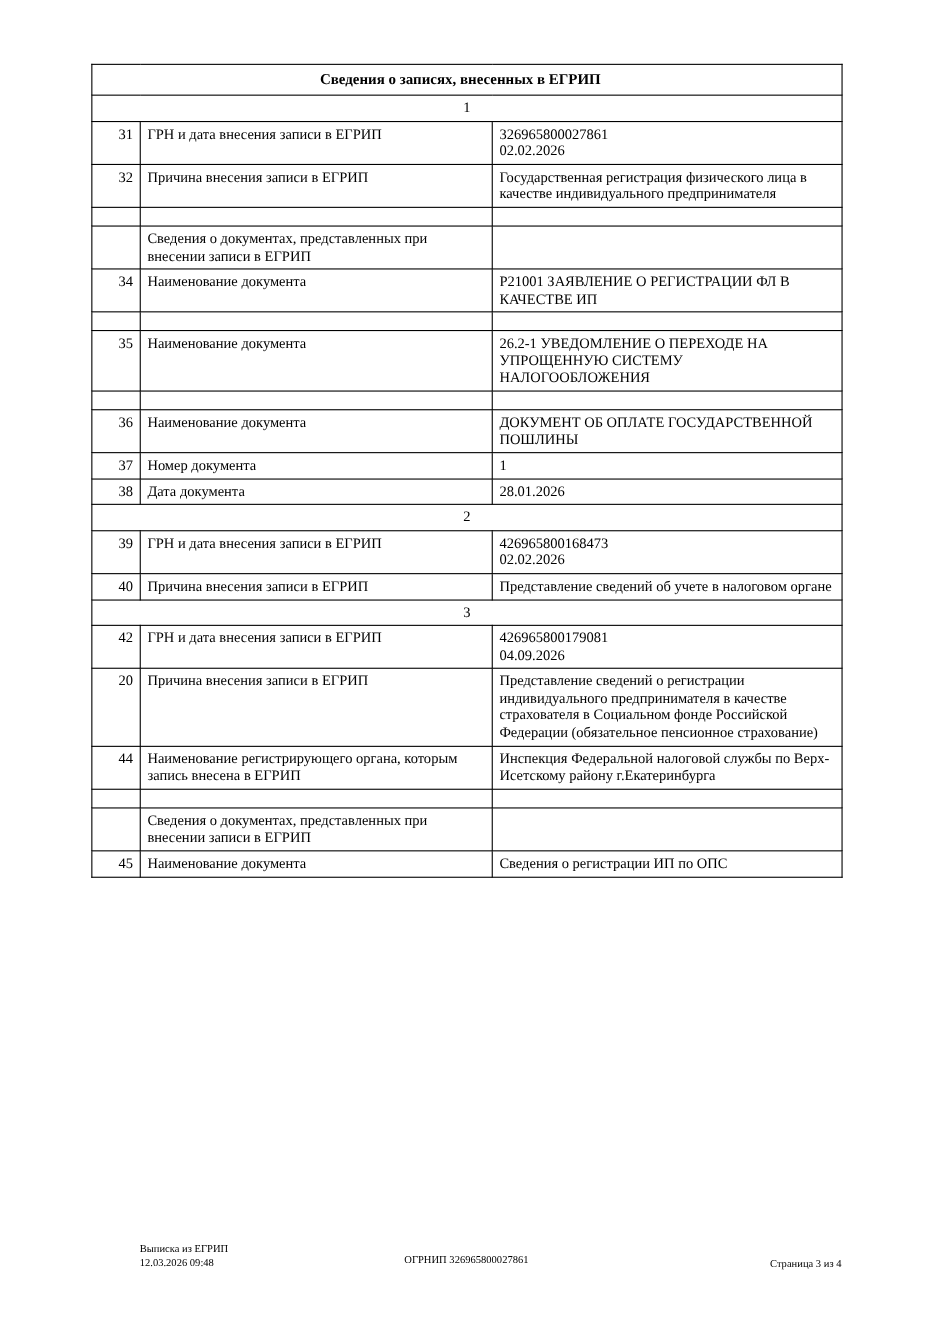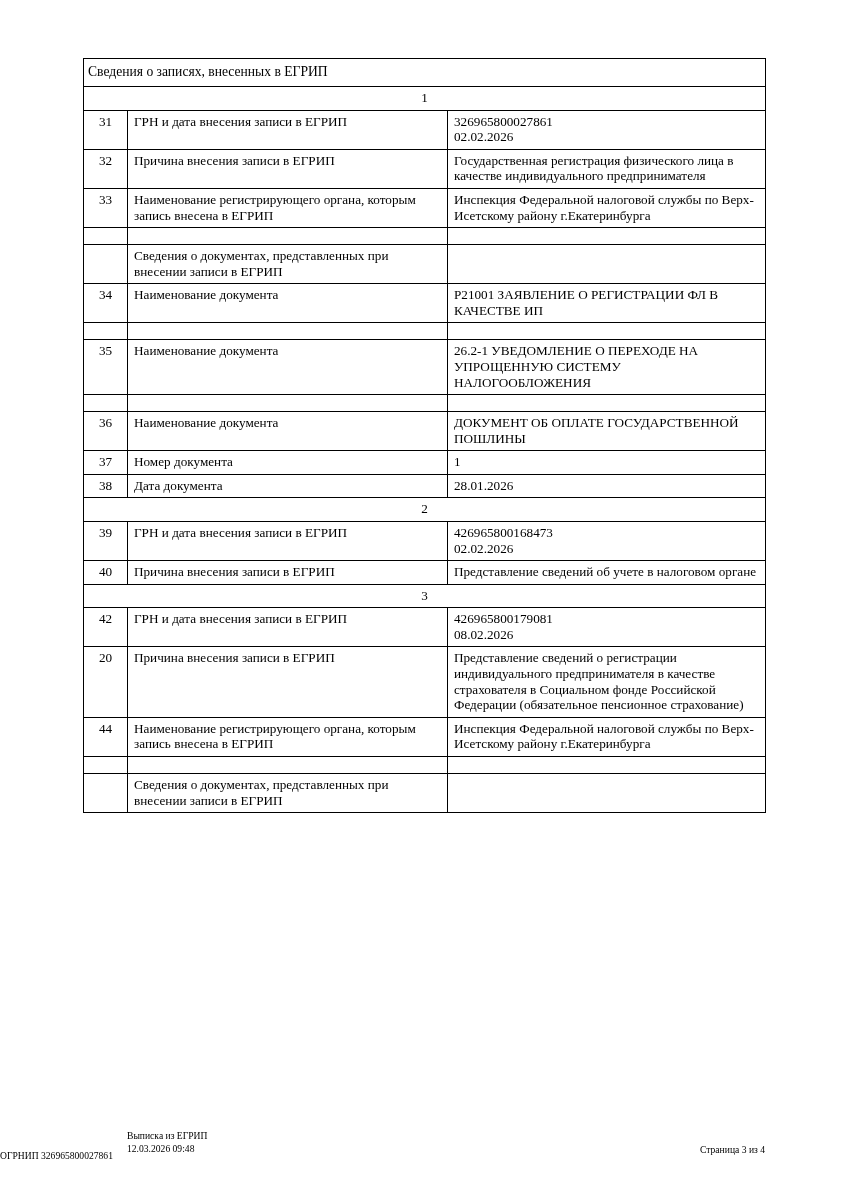--- a/index.html
+++ b/index.html
@@ -32,31 +32,32 @@
   }
   .doc-table td {
     border: 1px solid #000000;
     vertical-align: top;
     font-size: 13.2px;
     line-height: 1.18;
     padding: 3px 6px 4px 6px;
   }
   td.num {
     width: 44px;
-    text-align: center;
+    text-align: right;
     white-space: nowrap;
   }
   td.label {
     width: 320px;
   }
   td.value {
     width: 318px;
   }
   td.title-cell {
-    font-weight: normal;
+    text-align: center;
+    font-weight: bold;
     padding: 5px 16px 6px 4px;
     font-size: 13.6px;
   }
   td.section-cell {
     text-align: center;
     padding: 3px 4px 4px 4px;
     font-size: 13.2px;
   }
   td.blank {
     height: 12px;
@@ -78,23 +79,23 @@
     position: absolute;
     left: 83px;
     top: 0;
     white-space: pre-line;
     line-height: 1.35;
     margin-left: 44px;
   }
   .footer-center {
     position: absolute;
     left: 0;
-    top: 20px;
-    width: 848px;
-    text-align: left;
+    top: 10px;
+    width: 848px;
+    text-align: center;
   }
   .footer-right {
     position: absolute;
     right: 83px;
     top: 14px;
     text-align: center;
     margin-left: 12px;
   }
 </style>
 </head>
@@ -121,25 +122,20 @@
         <td class="label">ГРН и дата внесения записи в ЕГРИП</td>
         <td class="value multi">326965800027861
 02.02.2026</td>
       </tr>
       <tr>
         <td class="num">32</td>
         <td class="label">Причина внесения записи в ЕГРИП</td>
         <td class="value">Государственная регистрация физического лица в качестве индивидуального предпринимателя</td>
       </tr>
       <tr>
-        <td class="num">33</td>
-        <td class="label">Наименование регистрирующего органа, которым запись внесена в ЕГРИП</td>
-        <td class="value">Инспекция Федеральной налоговой службы по Верх-Исетскому району г.Екатеринбурга</td>
-      </tr>
-      <tr>
         <td class="num blank"></td>
         <td class="label blank"></td>
         <td class="value blank"></td>
       </tr>
       <tr>
         <td class="num"></td>
         <td class="label">Сведения о документах, представленных при внесении записи в ЕГРИП</td>
         <td class="value"></td>
       </tr>
       <tr>
@@ -193,41 +189,46 @@
         <td class="value">Представление сведений об учете в налоговом органе</td>
       </tr>
 
       <tr>
         <td class="section-cell" colspan="3">3</td>
       </tr>
       <tr>
         <td class="num">42</td>
         <td class="label">ГРН и дата внесения записи в ЕГРИП</td>
         <td class="value multi">426965800179081
-08.02.2026</td>
+04.09.2026</td>
       </tr>
       <tr>
         <td class="num">20</td>
         <td class="label">Причина внесения записи в ЕГРИП</td>
         <td class="value">Представление сведений о регистрации индивидуального предпринимателя в качестве страхователя в Социальном фонде Российской Федерации (обязательное пенсионное страхование)</td>
       </tr>
       <tr>
         <td class="num">44</td>
         <td class="label">Наименование регистрирующего органа, которым запись внесена в ЕГРИП</td>
         <td class="value">Инспекция Федеральной налоговой службы по Верх-Исетскому району г.Екатеринбурга</td>
       </tr>
       <tr>
         <td class="num blank"></td>
         <td class="label blank"></td>
         <td class="value blank"></td>
       </tr>
       <tr>
         <td class="num"></td>
         <td class="label">Сведения о документах, представленных при внесении записи в ЕГРИП</td>
         <td class="value"></td>
+      </tr>
+      <tr>
+        <td class="num">45</td>
+        <td class="label">Наименование документа</td>
+        <td class="value">Сведения о регистрации ИП по ОПС</td>
       </tr>
     </tbody>
   </table>
 
   <div class="footer">
     <div class="footer-left">Выписка из ЕГРИП
 12.03.2026 09:48</div>
     <div class="footer-center">ОГРНИП 326965800027861</div>
     <div class="footer-right">Страница 3 из 4</div>
   </div>

